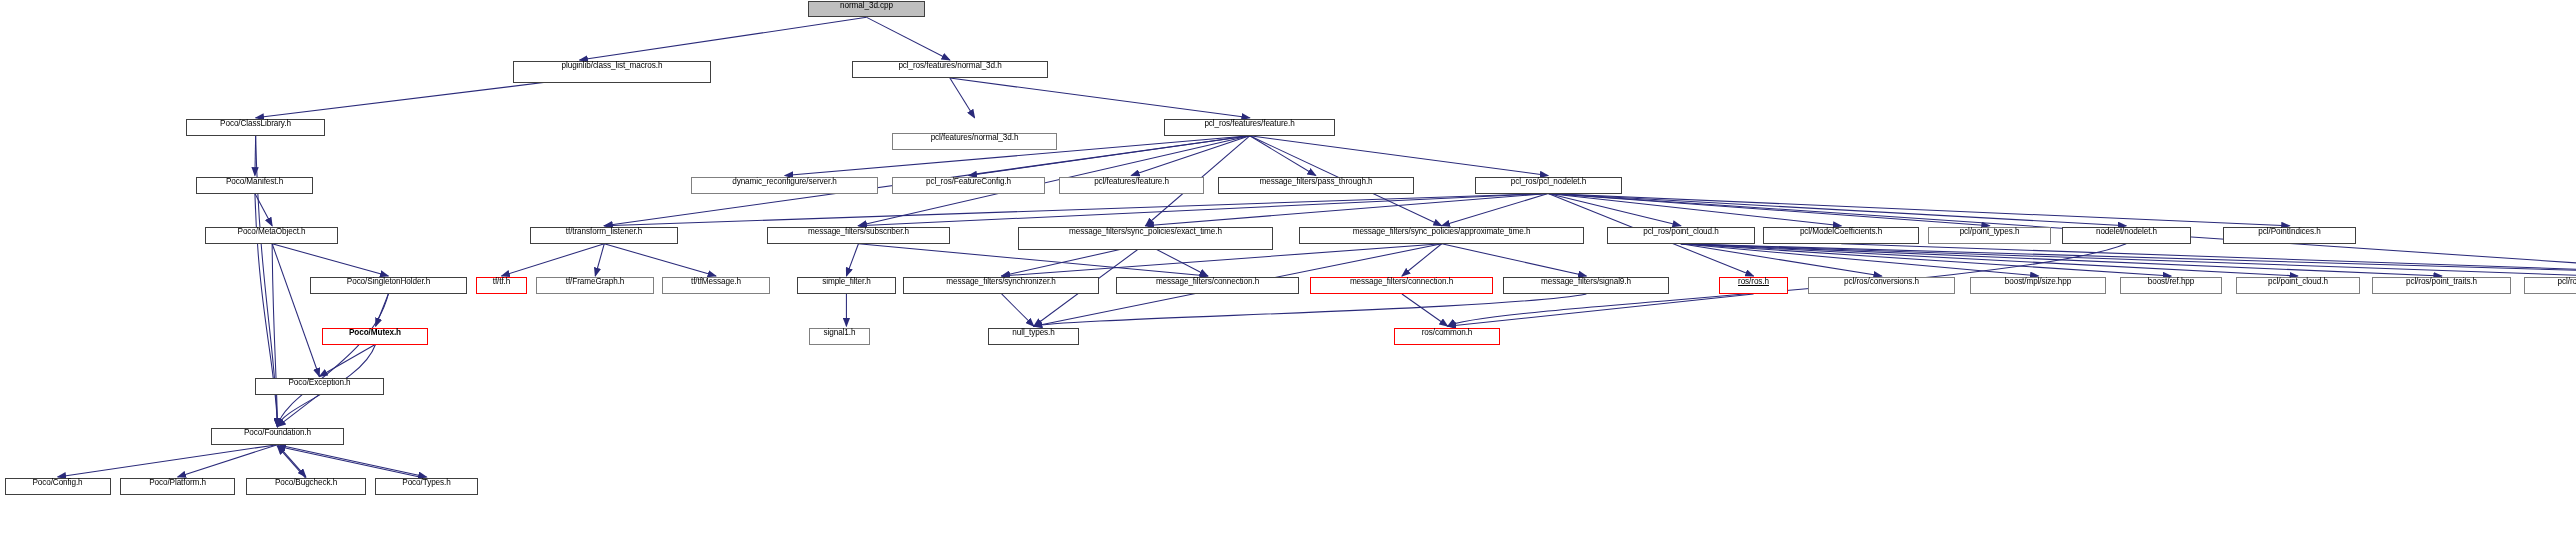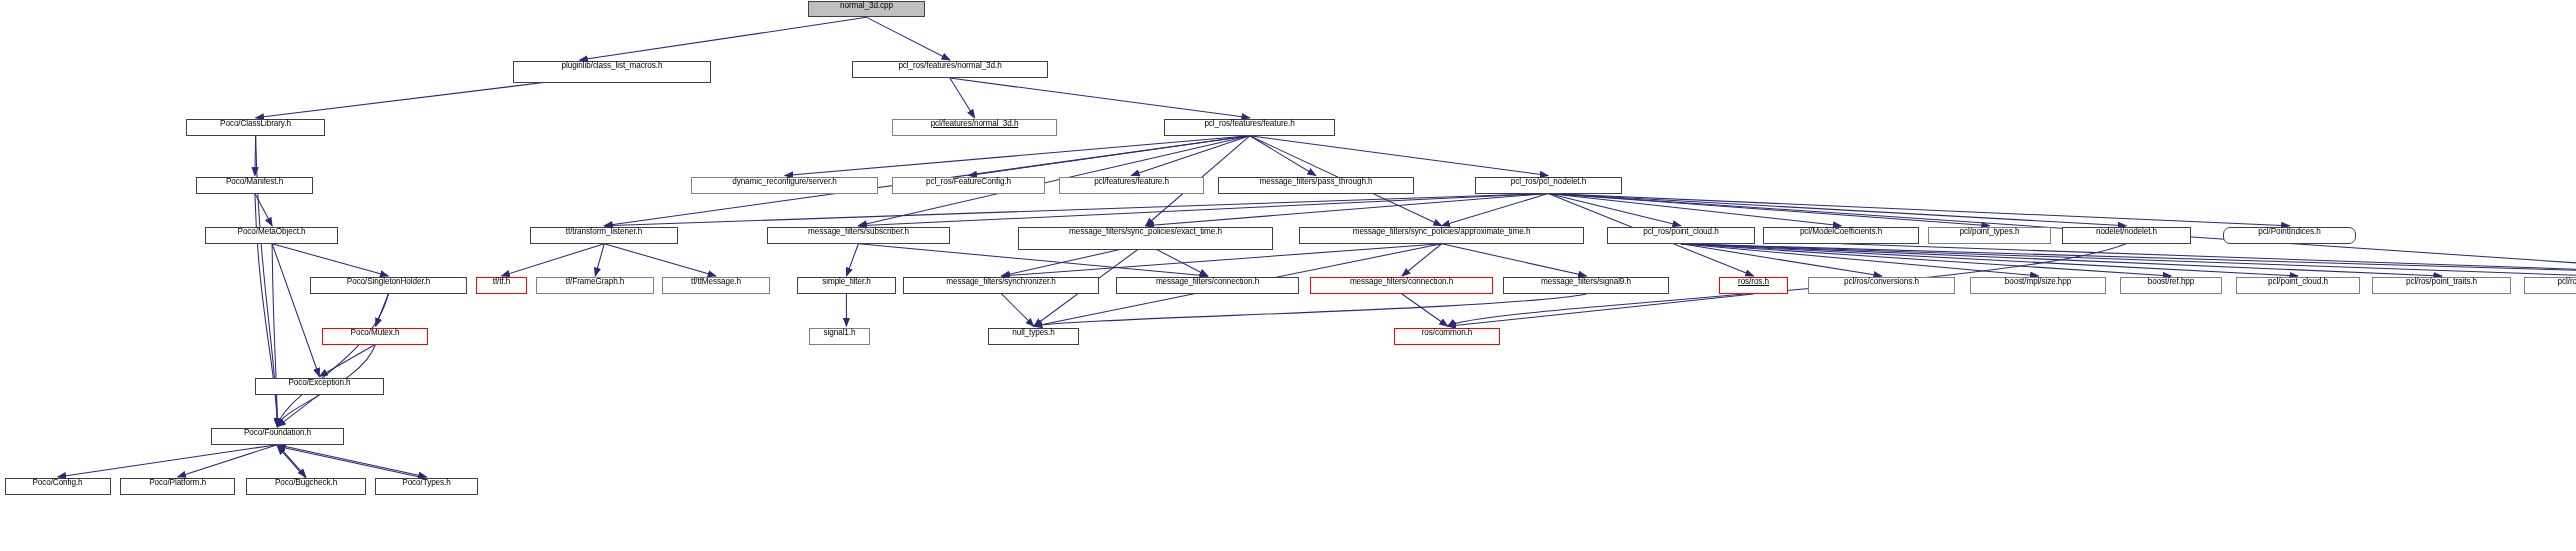--- a/index.html
+++ b/index.html
@@ -103,21 +103,21 @@
       </div>
       <div class="node strong" style="left: 481px; top: 61px; width: 198px; height: 22px; margin-left: 32px;">
         <span>pluginlib/class_list_macros.h</span>
       </div>
       <div class="node strong" style="left: 852px; top: 61px; width: 196px; height: 16.5px;">
         <span>pcl_ros/features/normal_3d.h</span>
       </div>
       <div class="node strong" style="left: 186px; top: 119px; width: 139px; height: 16.5px;">
         <span>Poco/ClassLibrary.h</span>
       </div>
-      <div class="node " style="left: 892px; top: 119px; width: 165px; height: 16.5px; text-decoration: underline;">
+      <div class="node " style="left: 892px; top: 133px; width: 165px; height: 16.5px;">
         <span>pcl/features/normal_3d.h</span>
       </div>
       <div class="node strong" style="left: 1164px; top: 119px; width: 171px; height: 16.5px;">
         <span>pcl_ros/features/feature.h</span>
       </div>
       <div class="node strong" style="left: 196px; top: 177px; width: 117px; height: 16.5px;">
         <span>Poco/Manifest.h</span>
       </div>
       <div class="node " style="left: 691px; top: 177px; width: 187px; height: 16.5px;">
         <span>dynamic_reconfigure/server.h</span>
@@ -154,21 +154,21 @@
       </div>
       <div class="node strong" style="left: 1763px; top: 227px; width: 156px; height: 16.5px;">
         <span>pcl/ModelCoefficients.h</span>
       </div>
       <div class="node " style="left: 1928px; top: 227px; width: 123px; height: 16.5px;">
         <span>pcl/point_types.h</span>
       </div>
       <div class="node strong" style="left: 2062px; top: 227px; width: 129px; height: 16.5px;">
         <span>nodelet/nodelet.h</span>
       </div>
-      <div class="node strong" style="left: 2223px; top: 227px; width: 133px; height: 16.5px; border-radius: 7px;">
+      <div class="node strong" style="left: 2223px; top: 227px; width: 133px; height: 16.5px;">
         <span>pcl/PointIndices.h</span>
       </div>
       <div class="node strong" style="left: 310px; top: 277px; width: 157px; height: 16.5px;">
         <span>Poco/SingletonHolder.h</span>
       </div>
       <div class="node red" style="left: 476px; top: 277px; width: 51px; height: 16.5px;">
         <span>tf/tf.h</span>
       </div>
       <div class="node " style="left: 536px; top: 277px; width: 118px; height: 16.5px;">
         <span>tf/FrameGraph.h</span>
@@ -205,21 +205,21 @@
       </div>
       <div class="node " style="left: 2236px; top: 277px; width: 124px; height: 16.5px;">
         <span>pcl/point_cloud.h</span>
       </div>
       <div class="node " style="left: 2372px; top: 277px; width: 139px; height: 16.5px;">
         <span>pcl/ros/point_traits.h</span>
       </div>
       <div class="node " style="left: 2524px; top: 277px; width: 150px; height: 16.5px;">
         <span>pcl/ros/for_each_type.h</span>
       </div>
-      <div class="node red" style="left: 322px; top: 328px; width: 106px; height: 16.5px;">
+      <div class="node red" style="left: 322px; top: 328px; width: 106px; height: 16.5px; font-weight: bold;">
         <span>Poco/Mutex.h</span>
       </div>
       <div class="node " style="left: 809px; top: 328px; width: 61px; height: 16.5px;">
         <span>signal1.h</span>
       </div>
       <div class="node strong" style="left: 988px; top: 328px; width: 91px; height: 16.5px;">
         <span>null_types.h</span>
       </div>
       <div class="node red" style="left: 1394px; top: 328px; width: 106px; height: 16.5px;">
         <span>ros/common.h</span>

